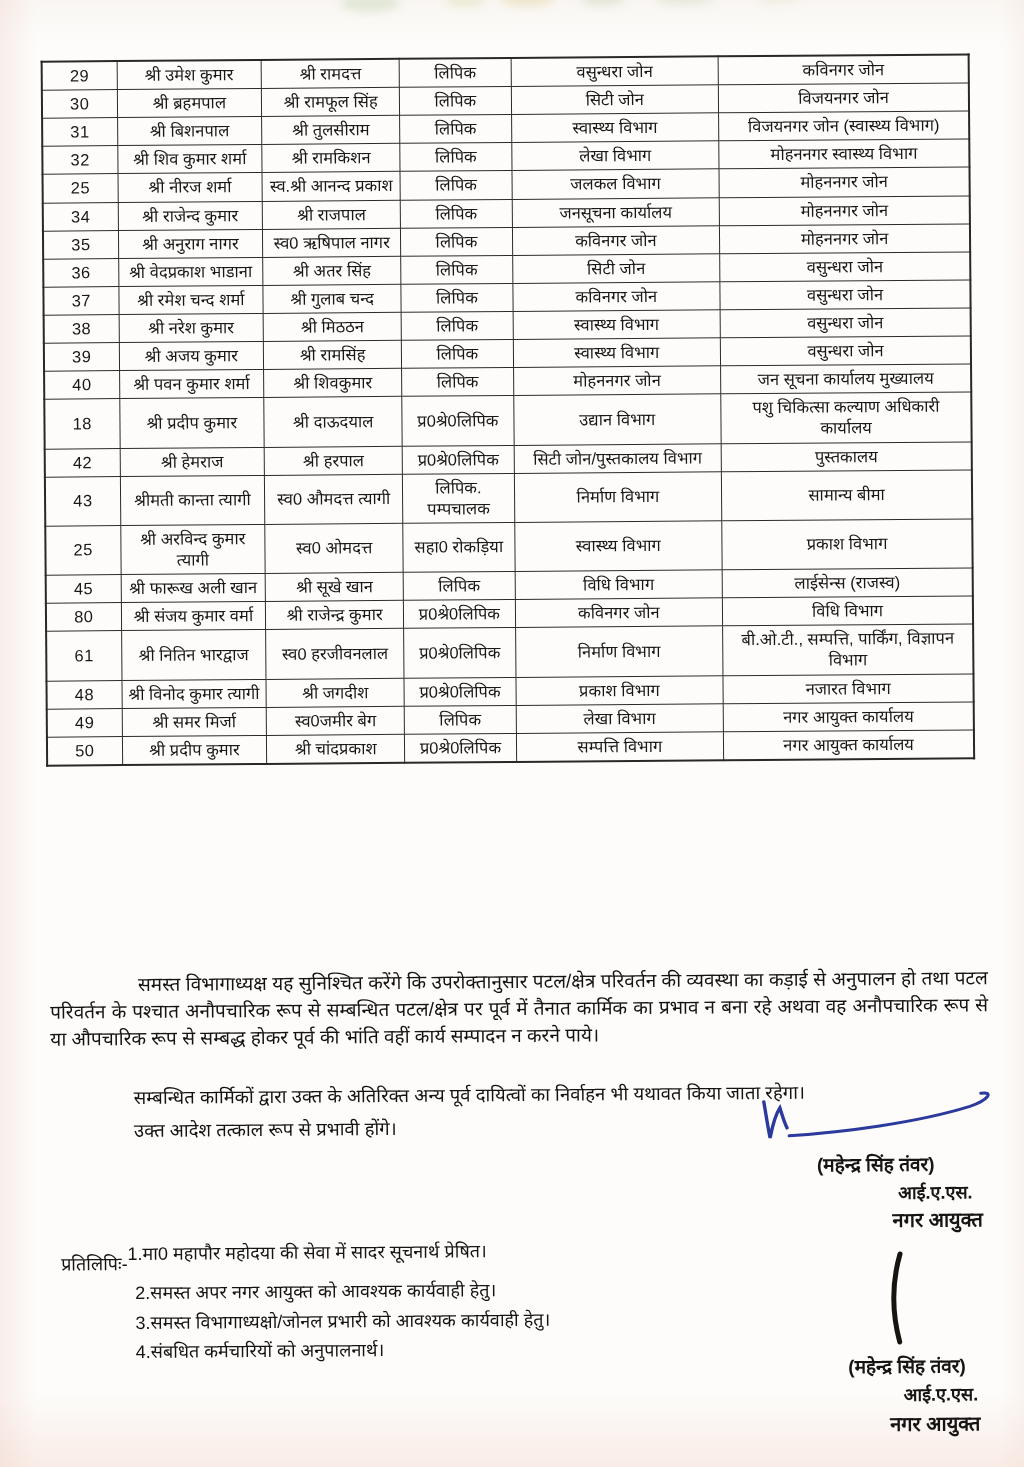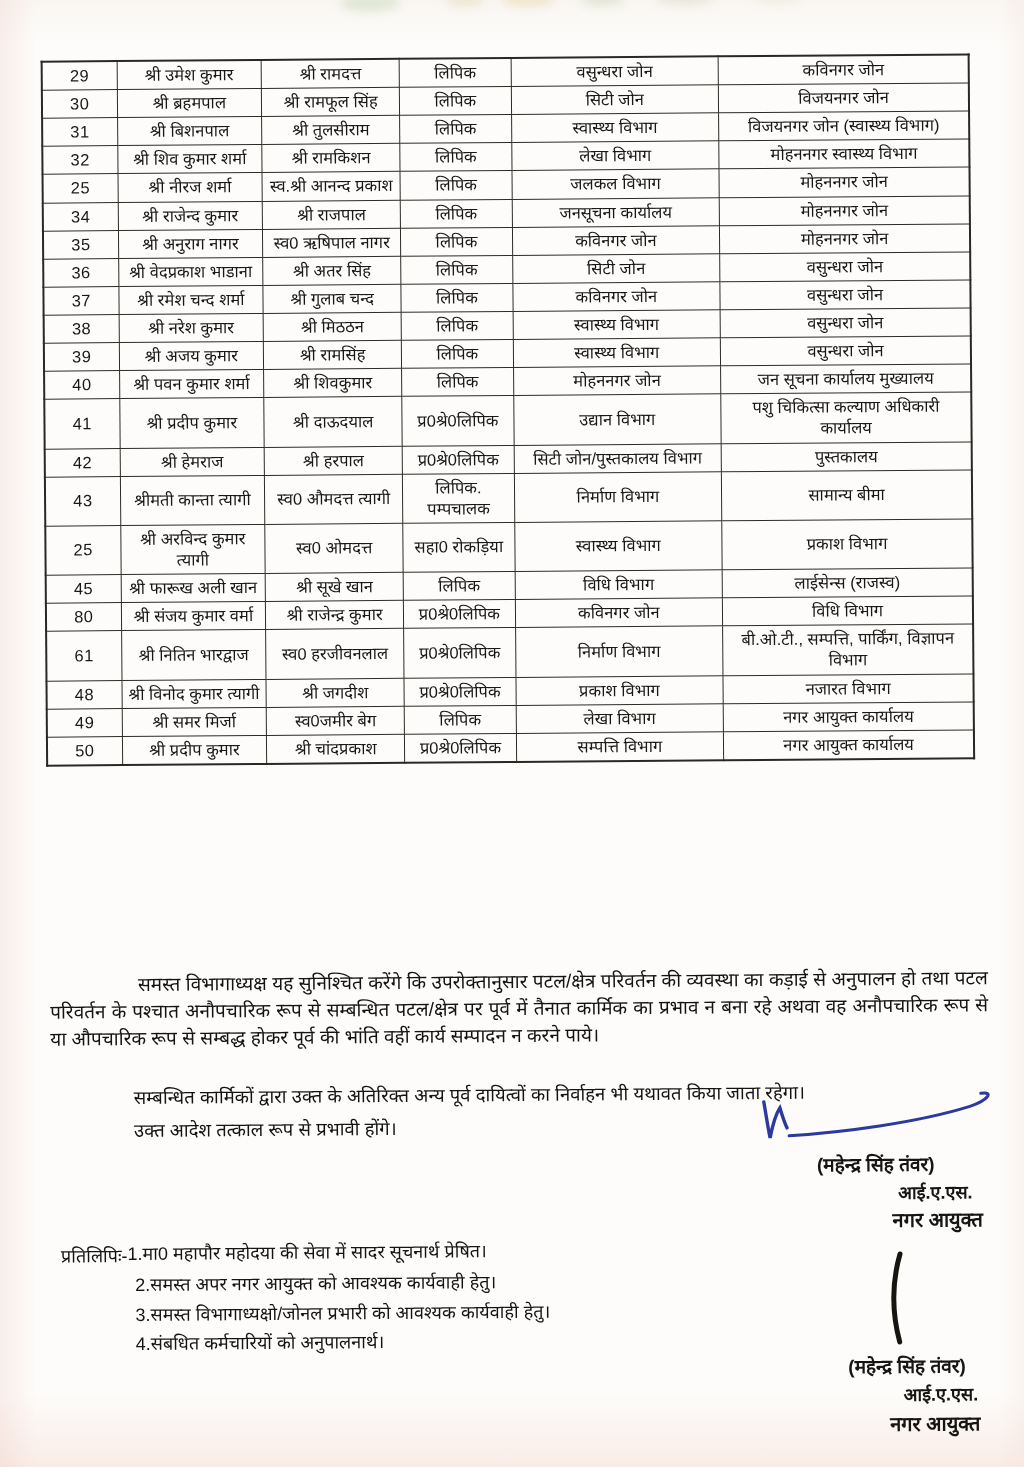--- a/index.html
+++ b/index.html
@@ -54,21 +54,21 @@
   .sig-top .sig-name{text-align:center;padding-left:55px;margin-top:-4px;}
   .sig-top .sig-service{text-align:right;padding-right:32px;margin-top:3px;}
   .sig-top .sig-post{text-align:right;padding-right:22px;margin-top:2px;}
   .sig-bottom{left:688px;top:1252px;}
   .sig-bottom .sig-name{text-align:right;padding-right:40px;margin-top:2px;}
   .sig-bottom .sig-service{text-align:right;padding-right:28px;margin-top:3px;}
   .sig-bottom .sig-post{text-align:right;padding-right:26px;margin-top:4px;}
 
   .copies{position:absolute;left:56px;top:1240px;width:620px;font-size:18px;font-weight:500;color:#151412;}
   .copies .first{display:flex;}
-  .copies .label{white-space:nowrap;}
+  .copies .label{white-space:nowrap;margin-top:8px;}
   .copies .item{margin-top:7px;margin-left:74px;line-height:1.25;}
   .copies .first .item0{margin:0;}
 </style>
 </head>
 <body>
 
 <div class="sheet">
 
   <div class="smudge sm1"></div>
   <div class="smudge sm2"></div>
@@ -177,21 +177,21 @@
         </tr>
         <tr>
           <td class="c-sno">40</td>
           <td>श्री पवन कुमार शर्मा</td>
           <td>श्री शिवकुमार</td>
           <td>लिपिक</td>
           <td>मोहननगर जोन</td>
           <td>जन सूचना कार्यालय मुख्यालय</td>
         </tr>
         <tr>
-          <td class="c-sno">41</td>
+          <td class="c-sno">18</td>
           <td>श्री प्रदीप कुमार</td>
           <td>श्री दाऊदयाल</td>
           <td>प्र0श्रे0लिपिक</td>
           <td>उद्यान विभाग</td>
           <td>पशु चिकित्सा कल्याण अधिकारी कार्यालय</td>
         </tr>
         <tr>
           <td class="c-sno">42</td>
           <td>श्री हेमराज</td>
           <td>श्री हरपाल</td>

